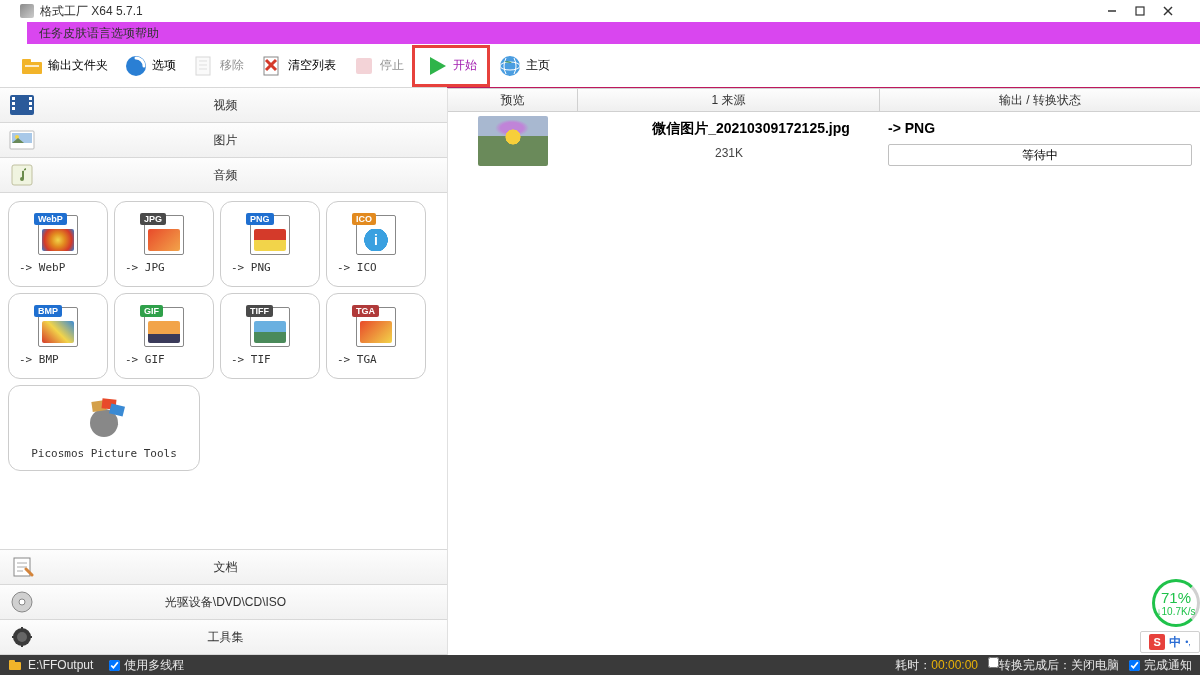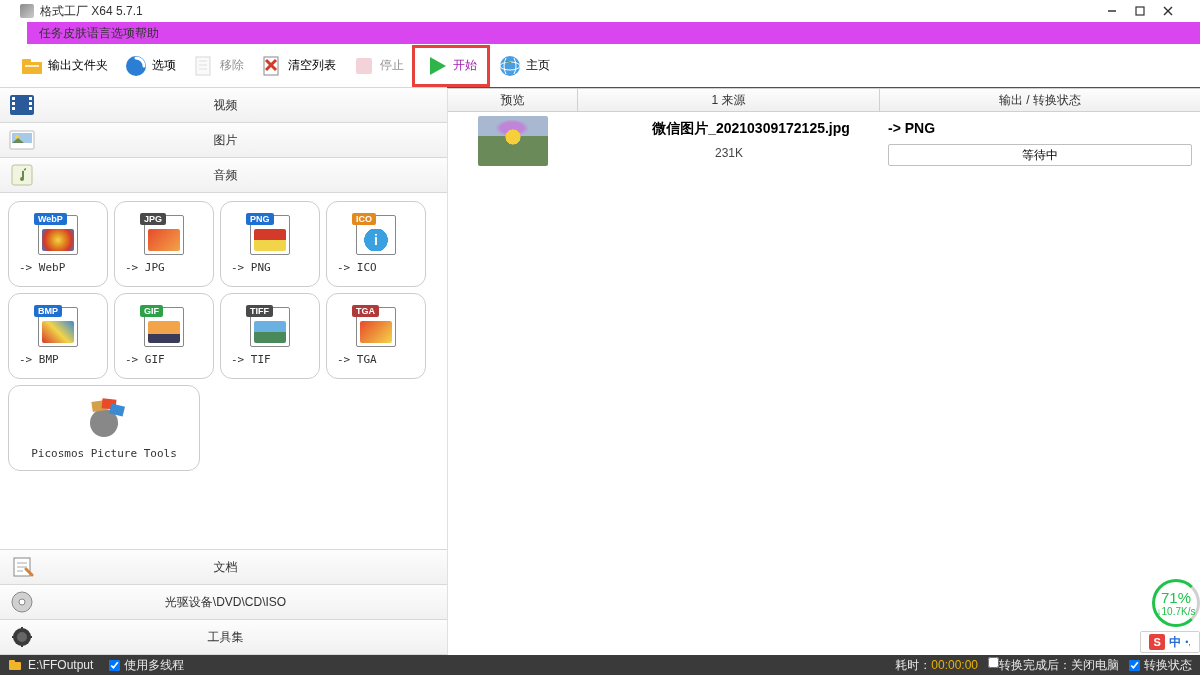--- a/index.html
+++ b/index.html
@@ -374,16 +374,16 @@
     </label>
   </div>
   <div class="right">
     <span><span>耗时：</span><span style="color:#eab308">00:00:00</span></span>
     <label style="display:flex;align-items:flex-start;gap:0">
       <input type="checkbox" style="">
       <span>转换完成后：关闭电脑</span>
     </label>
     <label style="display:flex;align-items:center;gap:4px">
       <input type="checkbox" checked="" style="">
-      <span>转换状态</span>
+      <span>完成通知</span>
     </label>
   </div>
 </div>
 
 </body></html>

